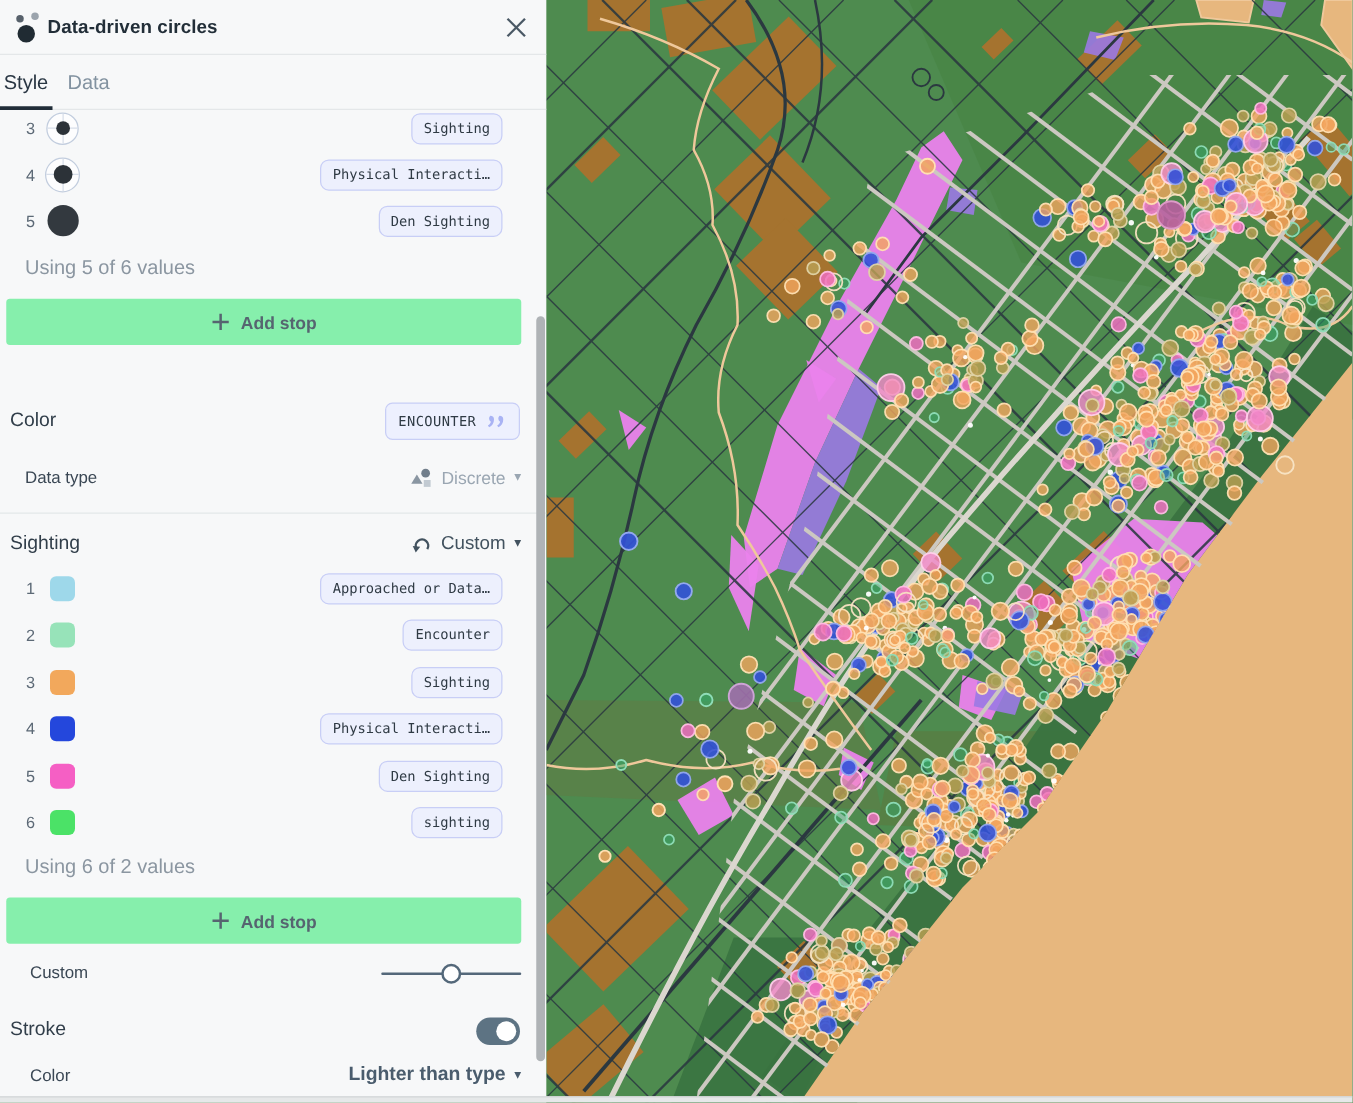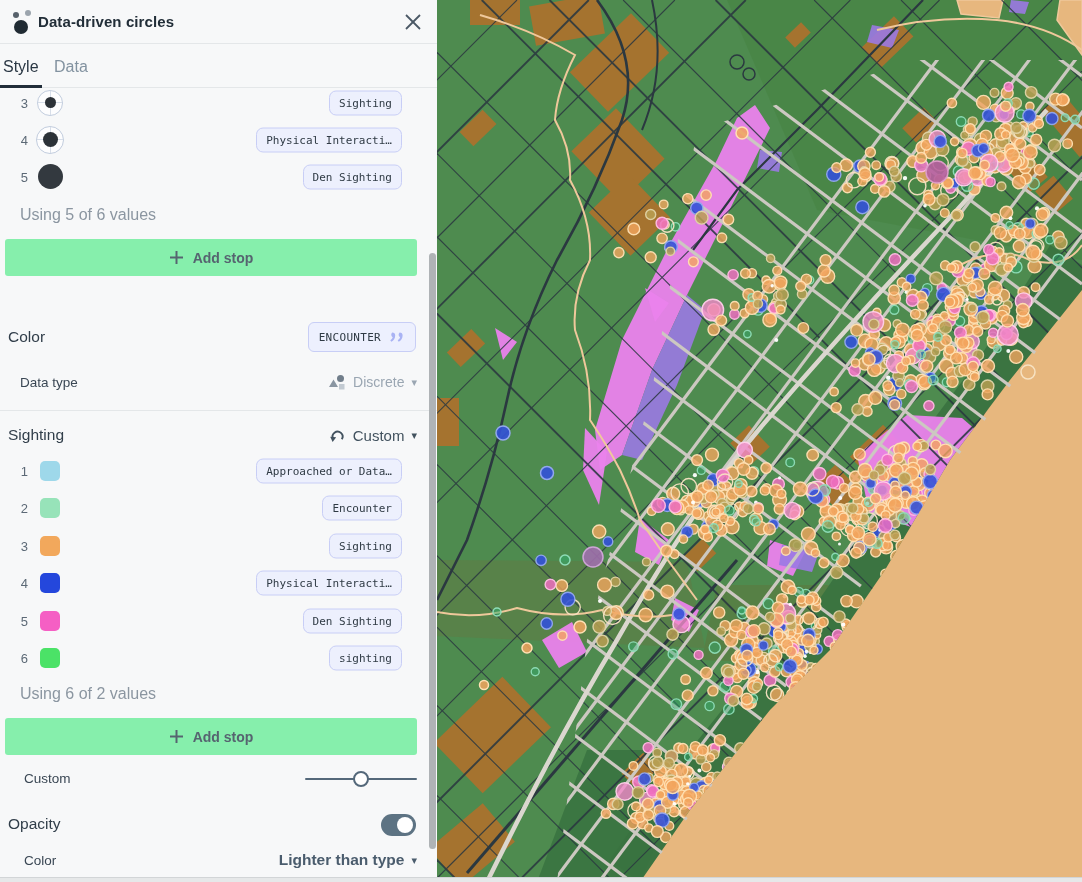--- a/index.html
+++ b/index.html
@@ -228,21 +228,21 @@
     <span>Add stop</span>
   </div>
 
   <div class="ctl-row" style="top:766px">
     <span class="sublabel">Custom</span>
     <span class="slider">
         <span class="handle" style="left:48px"></span>
       </span>
   </div>
 
-  <div class="sec-hdr" style="top:815px">Opacity</div>
+  <div class="sec-hdr" style="top:815px">Stroke</div>
   <div class="toggle" style="top:814px">
       <span class="knob"></span>
     </div>
 
   <div class="ctl-row" style="top:848px">
     <span class="sublabel">Color</span>
     <span class="dd big">
       <span class="dd-label" style="font-weight:bold">Lighter than type</span>
       <span class="caret">▾</span>
     </span>

